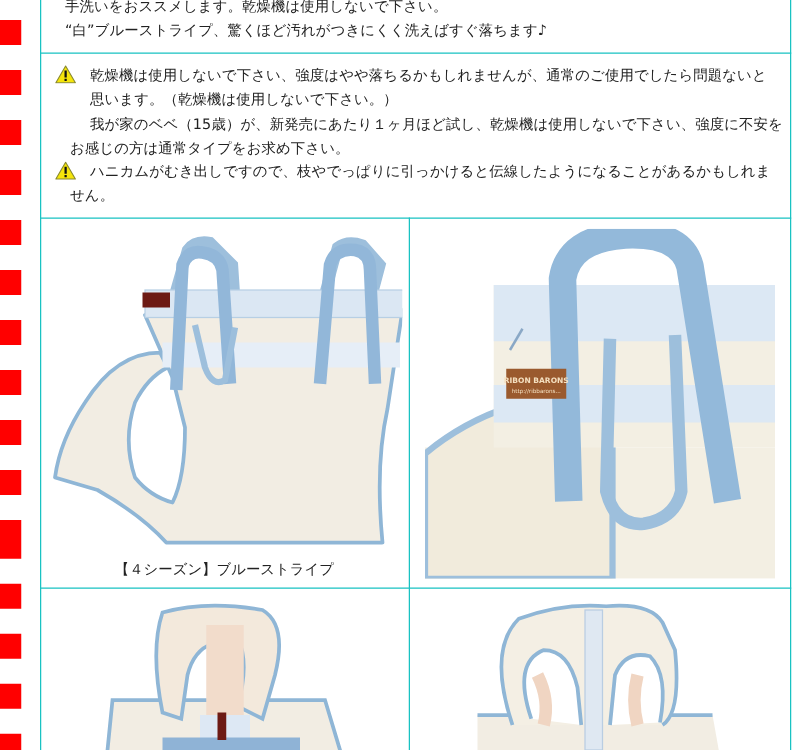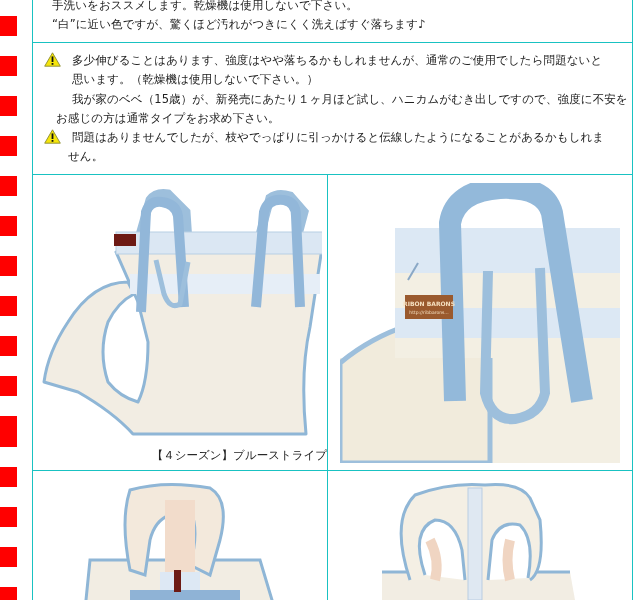--- a/index.html
+++ b/index.html
@@ -11,21 +11,21 @@
   }
   .red-strip { position: absolute; left: 0; top: 0; width: 17px; height: 600px; }
   .red-sq { position: absolute; left: 0; width: 17px; background: #ff0000; }
   .vline { position: absolute; background: #19c2c2; width: 1px; }
   .hline { position: absolute; background: #19c2c2; height: 1px; }
 
   .txt { position: absolute; white-space: nowrap; line-height: 19.5px; letter-spacing: 0.1px; }
   .warn-icon { position: absolute; width: 17px; height: 15px; }
 
   .photo { position: absolute; overflow: hidden; background: #fff; }
-  .caption { position: absolute; text-align: right; font-size: 11.5px; }
+  .caption { position: absolute; text-align: center; font-size: 11.5px; }
 </style>
 </head>
 <body>
 
 <div class="red-strip">
   <div class="red-sq" style="top:16px;height:20px"></div>
   <div class="red-sq" style="top:56px;height:20px"></div>
   <div class="red-sq" style="top:96px;height:20px"></div>
   <div class="red-sq" style="top:136px;height:20px"></div>
   <div class="red-sq" style="top:176px;height:20px"></div>
@@ -45,41 +45,41 @@
   <div class="vline" style="left:32px;top:0;height:600px"></div>
   <div class="vline" style="left:632px;top:0;height:600px"></div>
   <div class="hline" style="left:32px;top:42px;width:601px"></div>
   <div class="hline" style="left:32px;top:174px;width:601px"></div>
   <div class="vline" style="left:327px;top:174px;height:426px"></div>
   <div class="hline" style="left:32px;top:470px;width:601px"></div>
 </div>
 
 <div>
   <div class="txt" style="left:52px;top:-4px">手洗いをおススメします。乾燥機は使用しないで下さい。</div>
-  <div class="txt" style="left:52px;top:15px">“白”に近い色ですが、驚くほど汚れがつきにくく洗えばすぐ落ちます♪</div>
+  <div class="txt" style="left:52px;top:15px">“白”ブルーストライプ、驚くほど汚れがつきにくく洗えばすぐ落ちます♪</div>
 </div>
 
 <div>
   <svg class="warn-icon" style="left:44px;top:52px" viewBox="0 0 17 15">
     <path d="M8.5 0.8 L16.3 14.2 L0.7 14.2 Z" fill="#f5e50a" stroke="#8a8a30" stroke-width="0.9" stroke-linejoin="round"></path>
     <rect x="7.6" y="4.4" width="1.8" height="5.6" fill="#111"></rect>
     <rect x="7.6" y="11" width="1.8" height="1.8" fill="#111"></rect>
   </svg>
-  <div class="txt" style="left:72px;top:51px">多少伸びることはあります、強度はやや落ちるかもしれませんが、通常のご使用でしたら問題ないと</div>
+  <div class="txt" style="left:72px;top:51px">乾燥機は使用しないで下さい、強度はやや落ちるかもしれませんが、通常のご使用でしたら問題ないと</div>
   <div class="txt" style="left:72px;top:70px">思います。（乾燥機は使用しないで下さい。）</div>
-  <div class="txt" style="left:72px;top:90px">我が家のベベ（15歳）が、新発売にあたり１ヶ月ほど試し、ハニカムがむき出しですので、強度に不安を</div>
+  <div class="txt" style="left:72px;top:90px">我が家のベベ（15歳）が、新発売にあたり１ヶ月ほど試し、乾燥機は使用しないで下さい、強度に不安を</div>
   <div class="txt" style="left:56px;top:109px">お感じの方は通常タイプをお求め下さい。</div>
 
   <svg class="warn-icon" style="left:44px;top:129px" viewBox="0 0 17 15">
     <path d="M8.5 0.8 L16.3 14.2 L0.7 14.2 Z" fill="#f5e50a" stroke="#8a8a30" stroke-width="0.9" stroke-linejoin="round"></path>
     <rect x="7.6" y="4.4" width="1.8" height="5.6" fill="#111"></rect>
     <rect x="7.6" y="11" width="1.8" height="1.8" fill="#111"></rect>
   </svg>
-  <div class="txt" style="left:72px;top:128px">問題はありませんでしたが、枝やでっぱりに引っかけると伝線したようになることがあるかもしれま</div>
-  <div class="txt" style="left:68px;top:147px">せん。</div>
+  <div class="txt" style="left:72px;top:128px">ハニカムがむき出しですので、枝やでっぱりに引っかけると伝線したようになることがあるかもしれま</div>
+  <div class="txt" style="left:56px;top:147px">せん。</div>
 </div>
 
 <div class="photo" style="left:38px;top:182px;width:284px;height:262px">
   <svg width="284" height="262" viewBox="0 0 284 262">
 
     <path d="M100 60 L112 18 Q118 10 130 12 L148 30 L150 60" fill="none" stroke="#9dbfdc" stroke-width="9"></path>
     <path d="M220 60 L232 16 Q240 10 252 14 L266 30 L258 60" fill="none" stroke="#9dbfdc" stroke-width="9"></path>
 
     <path d="M78 70 L284 66 L272 145 Q262 190 268 252 L95 252 Q75 230 40 210 L6 200 Q10 170 30 140 Q55 100 90 100 L96 112 Q80 120 70 140 Q60 170 70 200 Q82 215 100 220 Q110 200 110 160 L100 120 Z" fill="#f2ede3" stroke="#8fb6d6" stroke-width="3" stroke-linejoin="round"></path>
 

